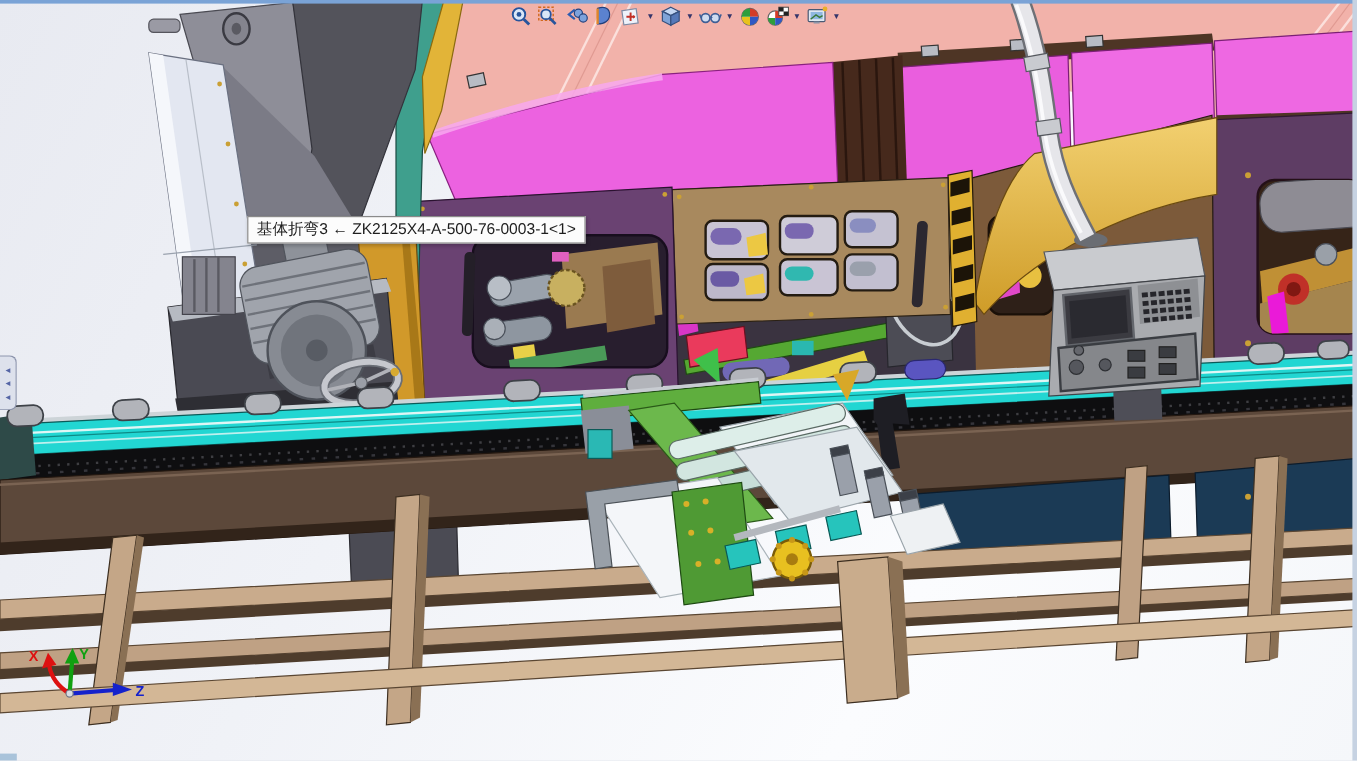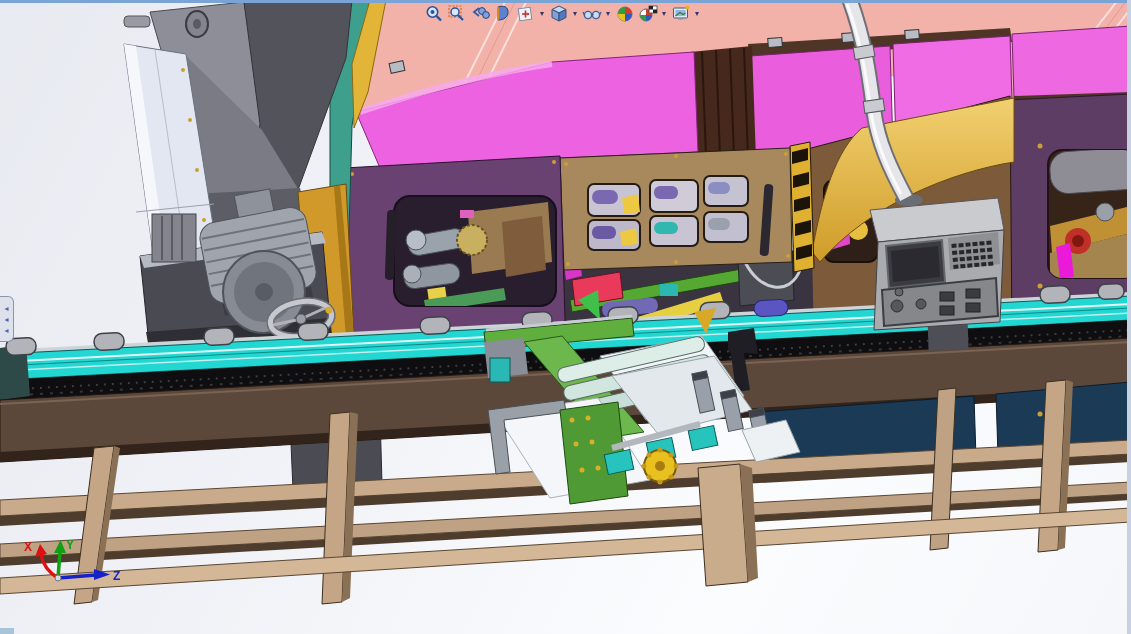--- a/index.html
+++ b/index.html
@@ -490,20 +490,21 @@
           <rect x="2.5" y="4" width="14" height="10" rx="1" fill="#dfe8f2" stroke="#4a5a74"></rect>
           <rect x="4.5" y="6" width="10" height="6" fill="#8fb8e0"></rect>
           <path d="M4.5 12 L9 8.5 L12 10.5 L14.5 9" stroke="#3a7a3a" stroke-width="1.2" fill="none"></path>
           <rect x="7" y="14" width="5" height="1.6" fill="#8a94a8"></rect>
           <circle cx="16.5" cy="3.5" r="2" fill="#e8b02a"></circle>
         </svg>
   </button>
   <span class="dd">▾</span>
 </div>
 
+<div class="tooltip">基体折弯3 ← ZK2125X4-A-500-76-0003-1&lt;1&gt;</div>
 
 <div class="side-tab">
   <span>◂</span>
   <span>◂</span>
   <span>◂</span>
 </div>
 
 <svg class="triad" width="110" height="62">
   <line x1="42" y1="40" x2="80" y2="37" stroke="#1522cc" stroke-width="3.5"></line>
   <polygon points="78,31 94,36.5 78,42" fill="#1522cc"></polygon>

